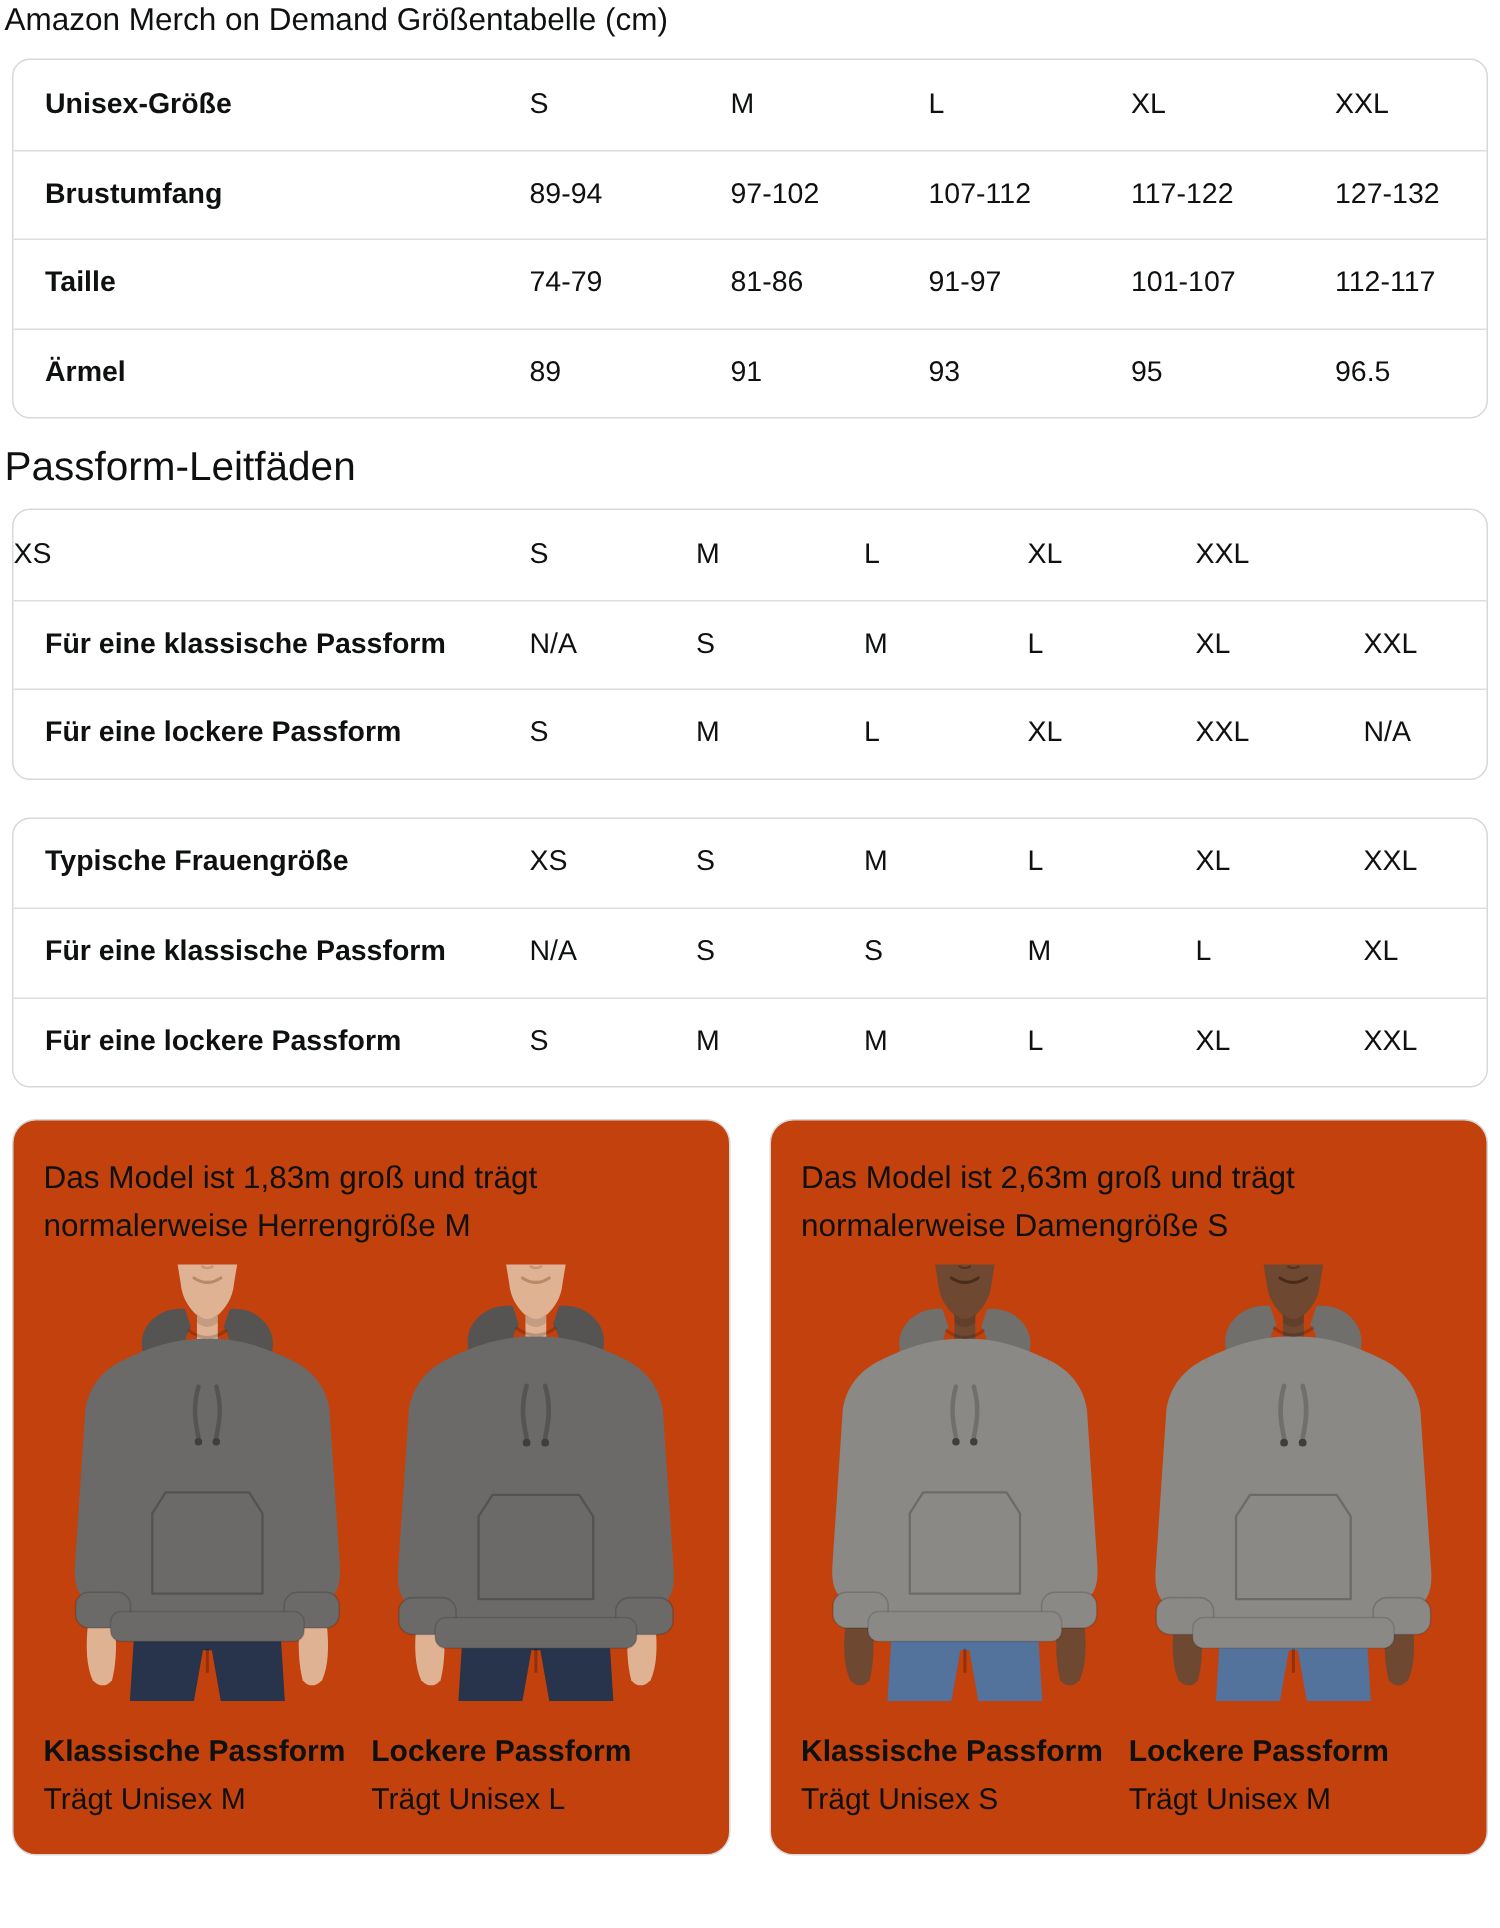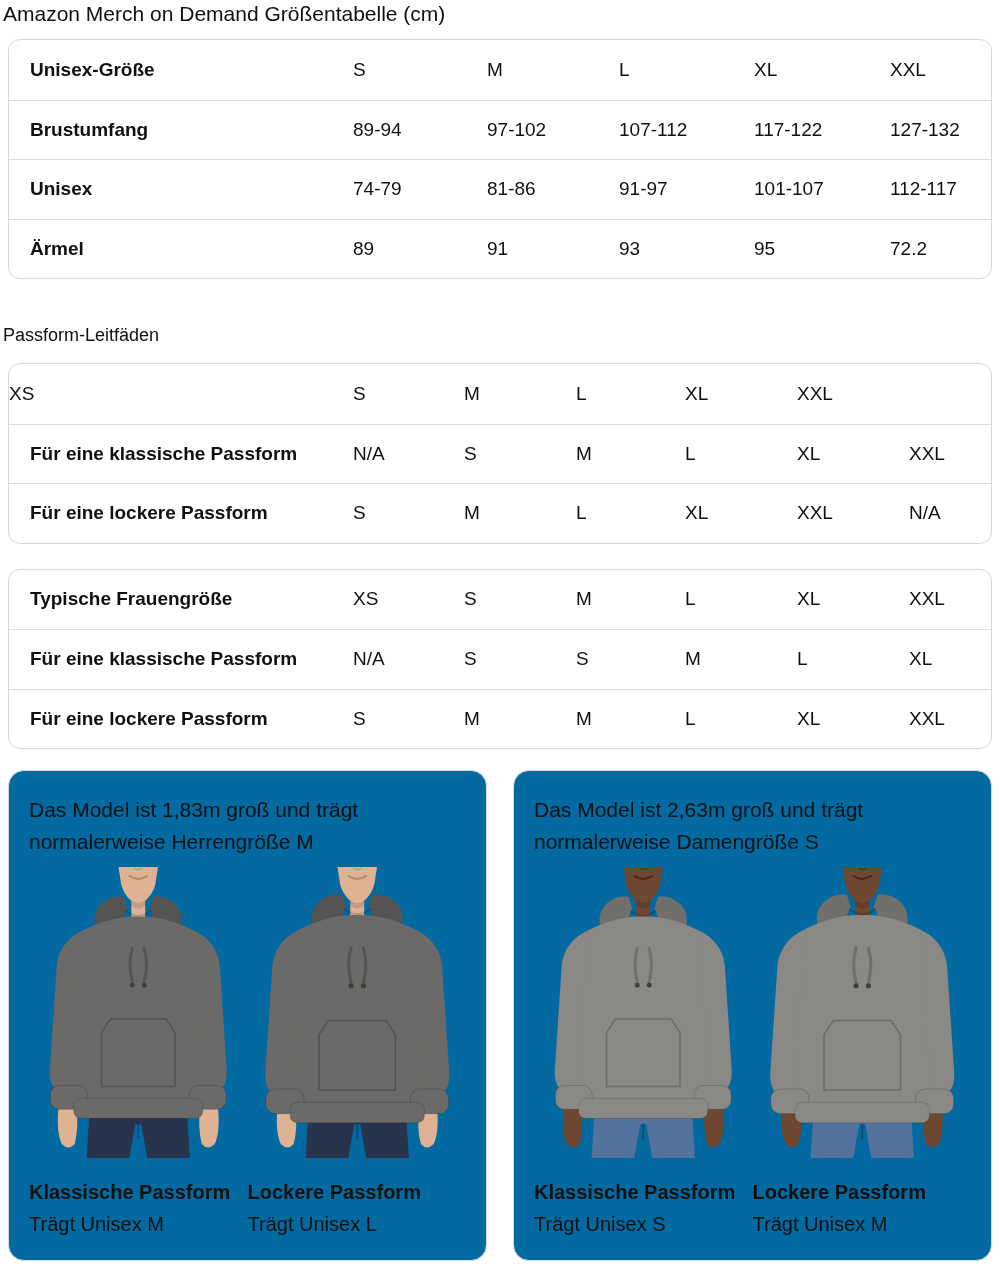--- a/index.html
+++ b/index.html
@@ -23,32 +23,32 @@
   }
   .trow { display: grid; align-items: center; height: 59.5px; border-top: 1px solid #dddddd; }
   .trow:first-child { border-top: none; }
   .tbl-unisex { margin-top: 13px; }
   .tbl-unisex .trow { grid-template-columns: 344px 134px 132px 135px 136px 1fr; }
   .tbl-fit .trow { grid-template-columns: 344px 111px 112px 109px 112px 112px 1fr; }
   .cell { font-size: 19px; white-space: nowrap; }
   .cell.lbl { font-weight: 700; padding-left: 21px; }
 
   .note { font-size: 16px; line-height: 19px; margin: 16px 0 0 -5px; }
-  .fit-heading { font-size: 18px; line-height: 24px; font-weight: 400; margin: 44px 0 0 -5px; }
+  .fit-heading { font-size: 27px; line-height: 24px; font-weight: 400; margin: 20px 0 0 -5px; }
   .tbl-mens { margin-top: 16px; }
   .tbl-womens { margin-top: 25px; }
 
   
   .cards { display: flex; gap: 26px; margin-top: 21px; }
   .card {
     width: 479px; height: 491px;
     border: 1px solid #d5d9d9;
     border-radius: 16px;
     padding: 23px 20px 20px 20px;
-    background: #0369a1;
+    background: #c2410c;
   }
   .card-desc { font-size: 21px; line-height: 32px; }
   .photos { display: flex; margin-top: 8px; }
   .fig { flex: 1 1 0; }
   .fig svg.photo { width: 100%; height: 293px; display: block; }
   .cap-fit  { font-size: 20px; font-weight: 700; margin-top: 21px; line-height: 24px; }
   .cap-size { font-size: 20px; font-weight: 400; margin-top: 9px; line-height: 23px; }
 
   
   .man   { --skin:#dfb294; --skin-dark:#b9896a; --hoodie:#6b6a68; --hoodie-dark:#555452; --jeans:#27344b; }
@@ -103,34 +103,34 @@
     </div>
     <div class="trow">
       <div class="cell lbl">Brustumfang</div>
       <div class="cell">89-94</div>
       <div class="cell">97-102</div>
       <div class="cell">107-112</div>
       <div class="cell">117-122</div>
       <div class="cell">127-132</div>
     </div>
     <div class="trow">
-      <div class="cell lbl">Unisex</div>
+      <div class="cell lbl">Taille</div>
       <div class="cell">74-79</div>
       <div class="cell">81-86</div>
       <div class="cell">91-97</div>
       <div class="cell">101-107</div>
       <div class="cell">112-117</div>
     </div>
     <div class="trow">
       <div class="cell lbl">Ärmel</div>
       <div class="cell">89</div>
       <div class="cell">91</div>
       <div class="cell">93</div>
       <div class="cell">95</div>
-      <div class="cell">72.2</div>
+      <div class="cell">96.5</div>
     </div>
   </div>
 
 
   <div class="fit-heading">Passform-Leitfäden</div>
 
   <div class="tbl tbl-fit tbl-mens">
     <div class="trow">
       <div class="cell">XS</div>
       <div class="cell">S</div>

